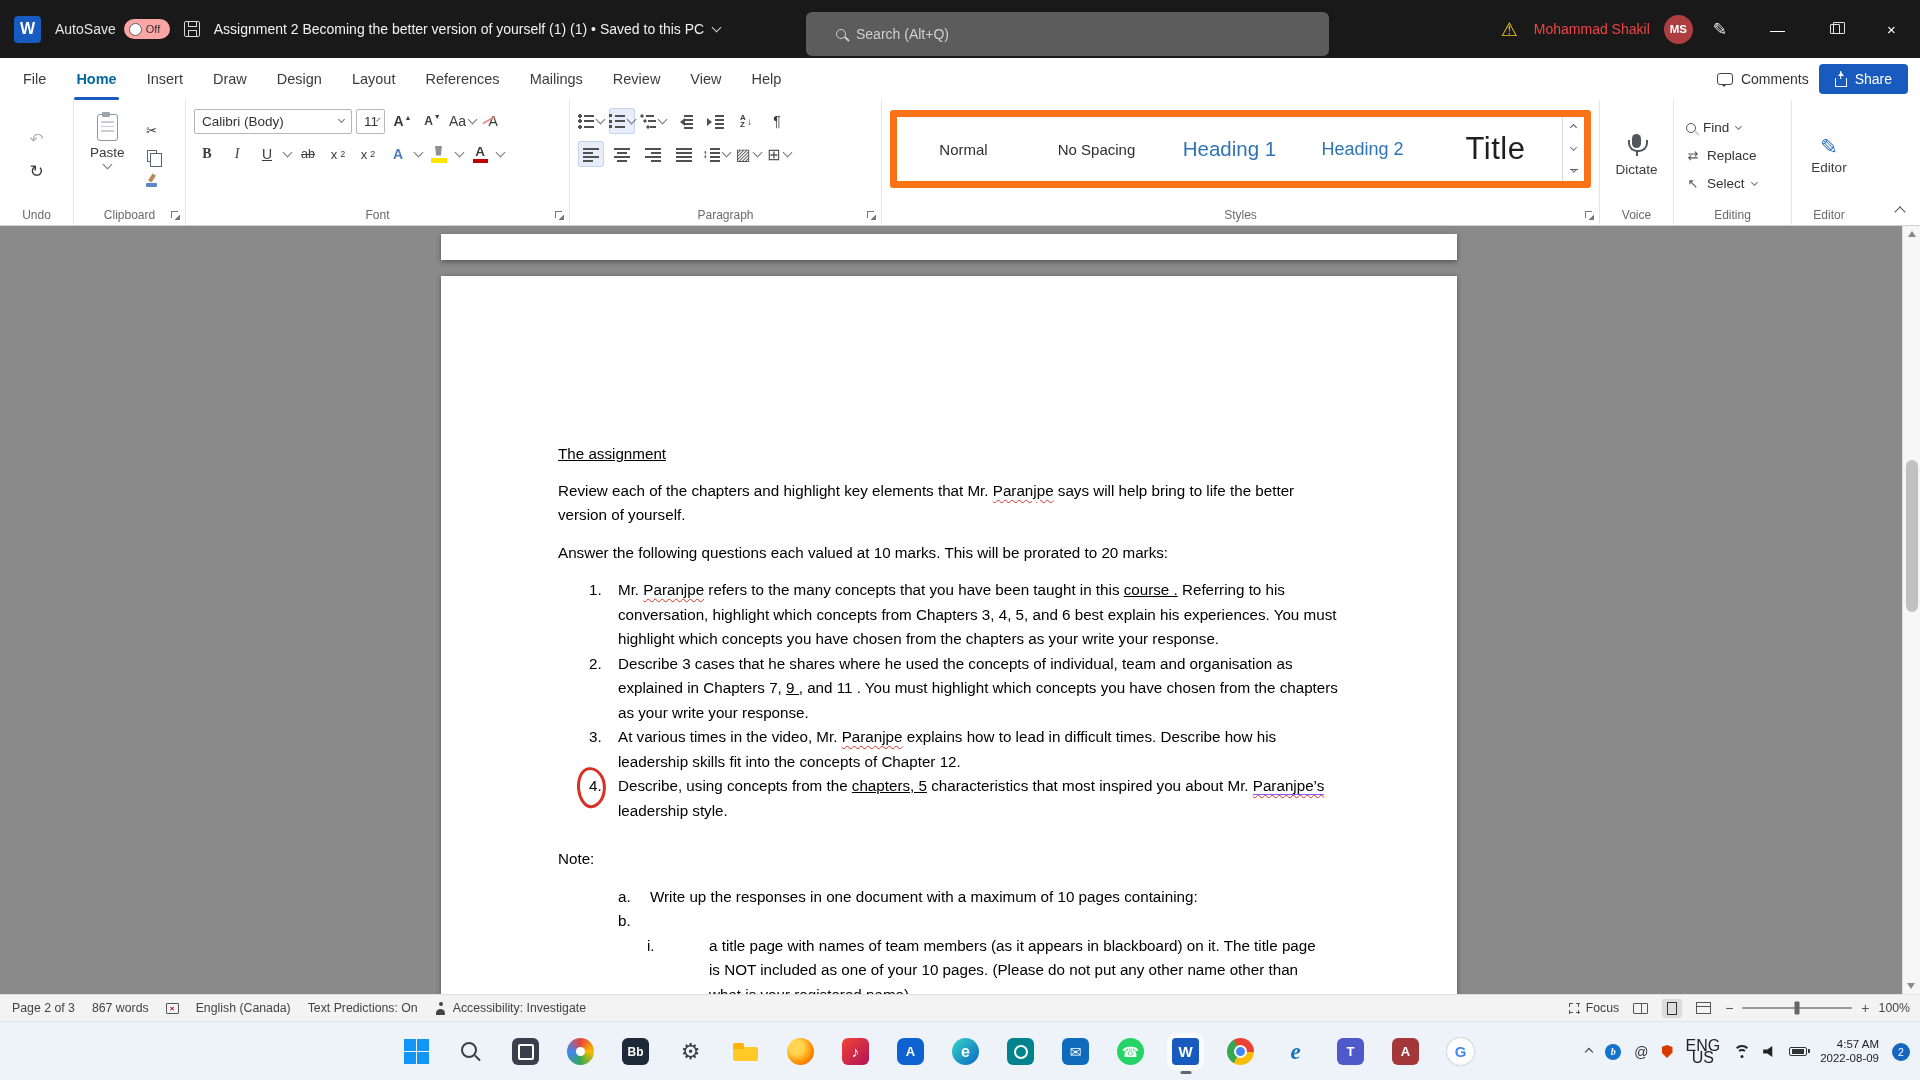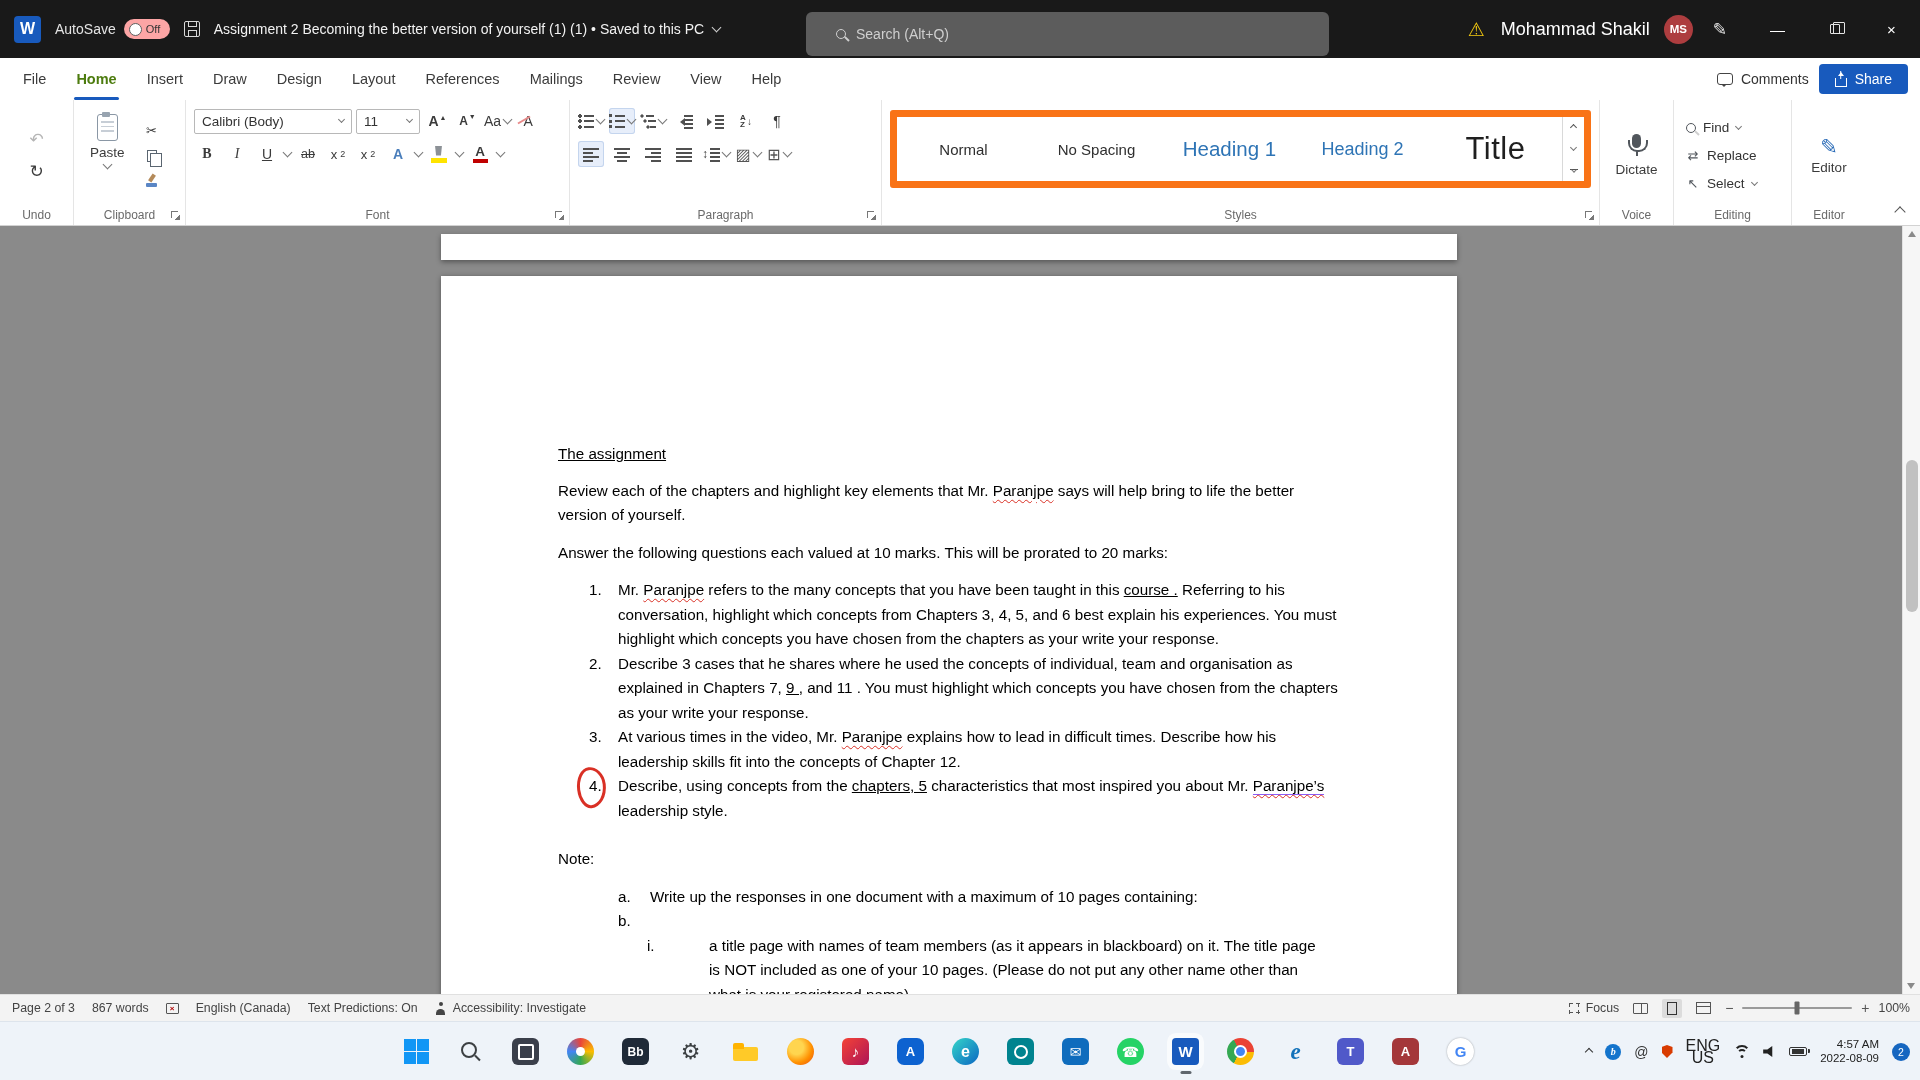--- a/index.html
+++ b/index.html
@@ -21,31 +21,31 @@
   .cv{width:7px;height:7px;border:solid #777;border-width:0 1.4px 1.4px 0;transform:rotate(45deg);display:inline-block;margin-top:-3px}
   .cv.lt{border-color:#cfcfcf}
   .cu{width:8px;height:8px;border:solid #555;border-width:1.6px 1.6px 0 0;transform:rotate(-45deg);display:inline-block}
   .search-pill{position:absolute;left:806px;top:12px;width:523px;height:44px;border-radius:6px;background:#5c5c5c;display:flex;align-items:center;gap:10px;padding-left:30px}
   .mag{width:10px;height:10px;border:1.7px solid #cfcfcf;border-radius:50%;position:relative;flex:none}
   .mag::after{content:"";position:absolute;width:6px;height:1.7px;background:#cfcfcf;transform:rotate(45deg);right:-5px;bottom:-2px}
   .search-pill input{background:transparent;border:none;outline:none;color:#d6d6d6;font-size:14px;width:300px;font-family:"Liberation Sans",sans-serif}
   .search-pill input::placeholder{color:#cfcfcf}
   .tb-right{position:absolute;right:0;top:0;height:58px;display:flex;align-items:center}
   .warn{color:#f2c811;font-size:19px;margin-right:16px}
-  .user-name{font-size:18px;color:#ffffff;margin-right:14px}
+  .user-name{font-size:14px;color:#ef4444;margin-right:14px}
   .avatar{width:29px;height:29px;border-radius:50%;background:#ad3d3f;color:#fff;font-size:11.5px;font-weight:700;display:flex;align-items:center;justify-content:center;margin-right:20px}
   .pen{color:#e8e8e8;font-size:17px;margin-right:22px}
   .winbtn{width:57px;height:58px;display:flex;align-items:center;justify-content:center;color:#fff;font-size:15px}
   .ic-restore{position:relative;width:10px;height:10px;border:1.2px solid #e4e4e4;border-radius:1px;background:#191919;z-index:0}
   .ic-restore::before{content:"";position:absolute;top:-3.5px;left:2.5px;width:10px;height:10px;border:1.2px solid #e4e4e4;border-radius:1px;z-index:-1}
 
   
   .tabsrow{position:absolute;top:58px;left:0;right:0;height:42px;background:#fff;display:flex;align-items:center;padding:0 8px}
   .tab{padding:0 15px;height:100%;display:flex;align-items:center;font-size:14.5px;color:#3b3b3b;position:relative}
-  .tab.active{font-weight:700;color:#4d7c0f}
+  .tab.active{font-weight:700;color:#0369a1}
   .tab.active::after{content:"";position:absolute;left:13px;right:13px;bottom:0;height:3.5px;border-radius:2px;background:#185abd}
   .tabs-right{position:absolute;right:12px;top:0;height:42px;display:flex;align-items:center;gap:0}
   .comments-btn{display:flex;align-items:center;gap:8px;font-size:14px;color:#333;padding:5px 10px;border-radius:4px}
   .bub{width:16px;height:12px;border:1.6px solid #444;border-radius:3px;position:relative}
   .bub::after{content:"";position:absolute;left:3px;bottom:-6px;border:3px solid transparent;border-top-color:#444}
   .share-btn{display:flex;align-items:center;gap:8px;background:#185abd;color:#fff;font-size:14px;padding:7px 16px;border-radius:4px}
   .shr{width:12px;height:9px;border:1.6px solid #fff;border-top:none;position:relative;margin-top:6px}
   .shr::before{content:"";position:absolute;left:50%;top:-7px;width:1.6px;height:8px;background:#fff;transform:translateX(-50%)}
   .shr::after{content:"";position:absolute;left:50%;top:-9px;transform:translateX(-50%);border:3px solid transparent;border-bottom:4px solid #fff}
 
@@ -327,21 +327,21 @@
     <div class="grp-label">Clipboard</div>
     <span class="dlg"></span>
   </div>
 
   <div class="grp g-font">
     <div class="row" style="gap:4px;margin-bottom:7px">
       <div class="combo" style="width:158px">
         <span>Calibri (Body)</span>
           <span class="cv"></span>
       </div>
-      <div class="combo" style="width:64px">
+      <div class="combo" style="width:29px">
         <span>11</span>
           <span class="cv"></span>
       </div>
       <div class="rbtn">
           <span class="ga">A<i>▲</i></span>
         </div>
       <div class="rbtn">
           <span class="ga" style="font-size:12px">A<i>▼</i></span>
         </div>
       <div class="rbtn">

